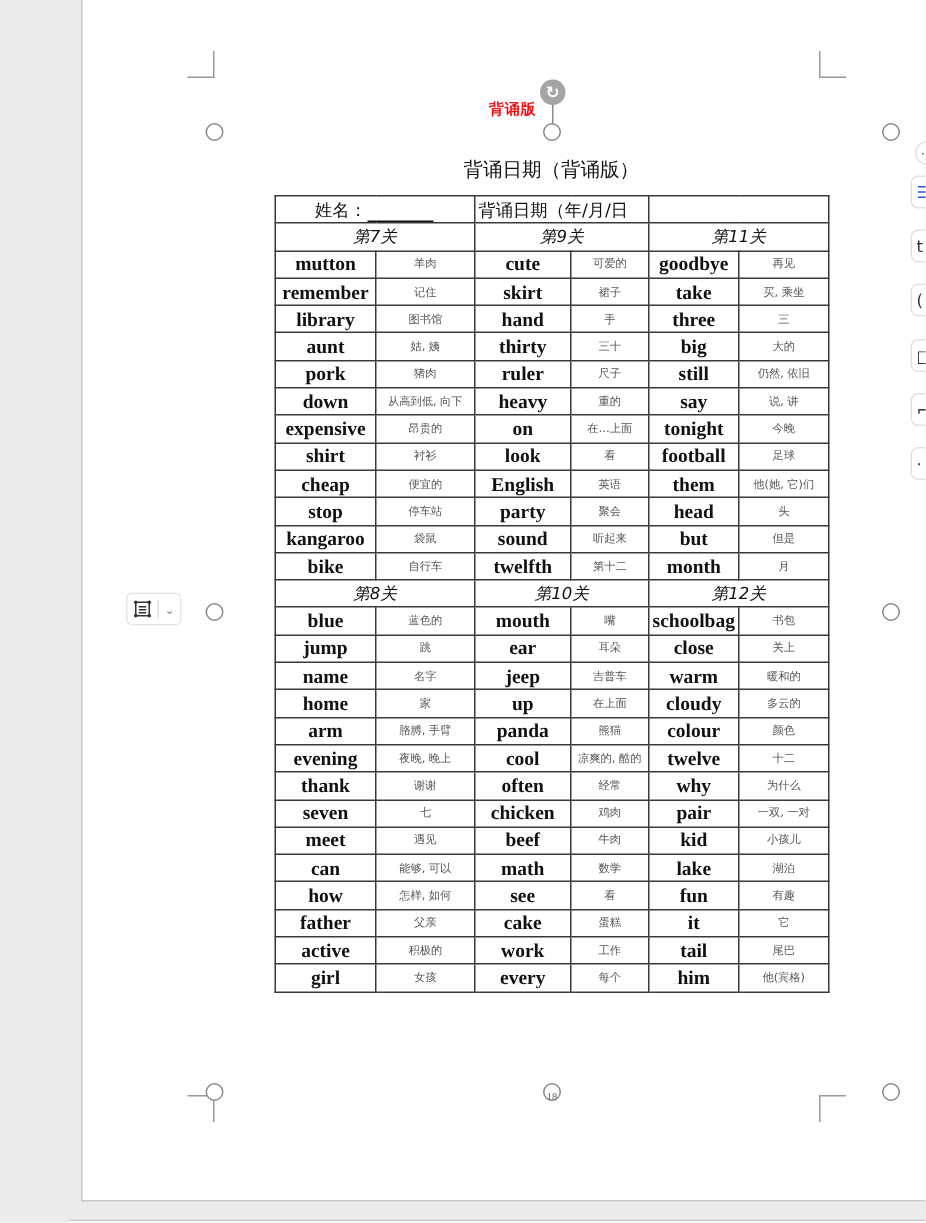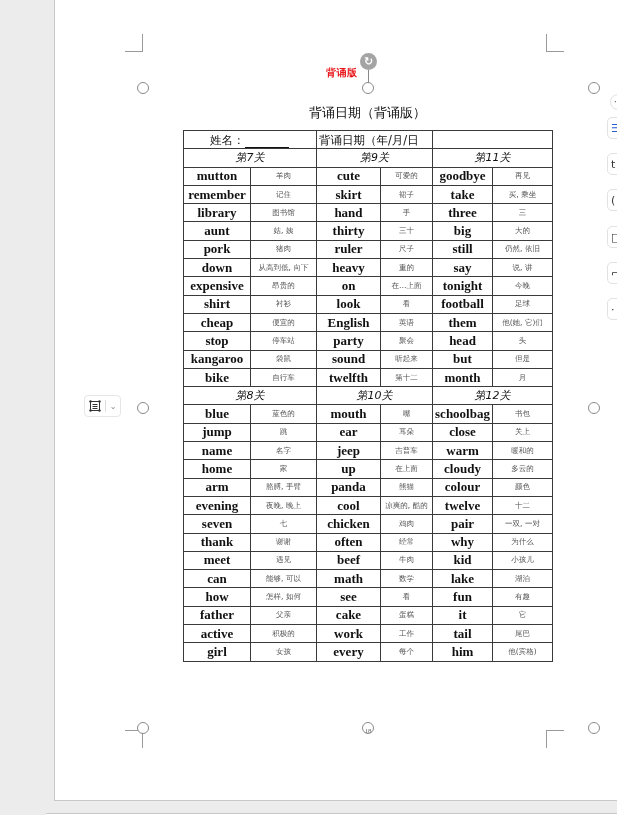--- a/index.html
+++ b/index.html
@@ -271,34 +271,34 @@
       </tr>
       <tr>
         <td class="w">evening</td>
         <td class="c">夜晚, 晚上</td>
         <td class="w">cool</td>
         <td class="c">凉爽的, 酷的</td>
         <td class="w">twelve</td>
         <td class="c">十二</td>
       </tr>
       <tr>
+        <td class="w">thank</td>
+        <td class="c">谢谢</td>
+        <td class="w">often</td>
+        <td class="c">经常</td>
+        <td class="w">why</td>
+        <td class="c">为什么</td>
+      </tr>
+      <tr>
         <td class="w">seven</td>
         <td class="c">七</td>
         <td class="w">chicken</td>
         <td class="c">鸡肉</td>
         <td class="w">pair</td>
         <td class="c">一双, 一对</td>
-      </tr>
-      <tr>
-        <td class="w">thank</td>
-        <td class="c">谢谢</td>
-        <td class="w">often</td>
-        <td class="c">经常</td>
-        <td class="w">why</td>
-        <td class="c">为什么</td>
       </tr>
       <tr>
         <td class="w">meet</td>
         <td class="c">遇见</td>
         <td class="w">beef</td>
         <td class="c">牛肉</td>
         <td class="w">kid</td>
         <td class="c">小孩儿</td>
       </tr>
       <tr>

